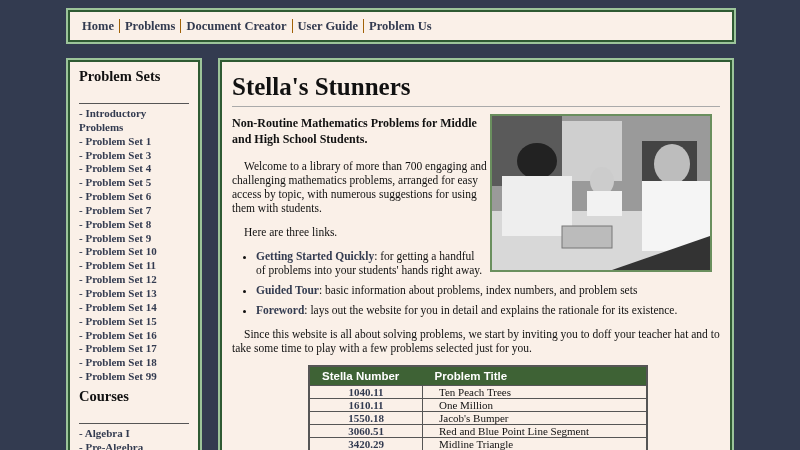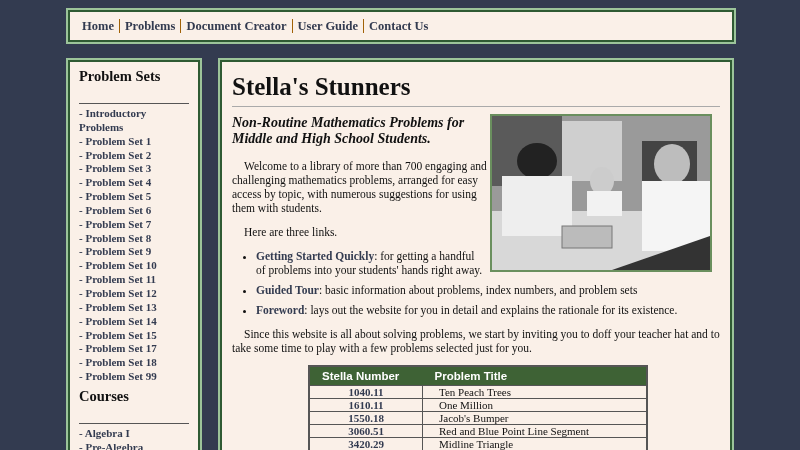--- a/index.html
+++ b/index.html
@@ -35,21 +35,21 @@
     }
     #sidebar ul { list-style: none; margin: 0 0 4px 0; padding: 0; }
     #sidebar li { font-size: 11px; font-weight: bold; line-height: 13.85px; color: #333b50; }
     #sidebar li a { color: #333b50; text-decoration: none; }
 
     
     #main { left: 220px; top: 60px; width: 508px; height: 400px; }
     #main .inner { padding: 10px 10px 0 10px; position: relative; }
     #main h1 { margin: 0; font-size: 25px; font-weight: bold; line-height: 30px; }
     #main hr.rule { border: none; border-top: 1px solid #aaa; margin: 4px 0 8px 0; width: 488px; }
-    #main .subtitle { font-size: 14px; font-weight: bold; line-height: 16px; width: 250px; margin: 0 0 12px 0; font-style: italic; }
+    #main .subtitle { font-size: 12px; font-weight: bold; line-height: 16px; width: 250px; margin: 0 0 12px 0; }
     #main p { font-size: 11.5px; line-height: 14px; margin: 0 0 10px 0; text-indent: 12px; }
     #main .intro { width: 255px; }
     #photo {
       position: absolute; left: 268px; top: 52px; width: 218px; height: 154px;
       border: 2px solid #6a8f5e;
       background: linear-gradient(135deg, #777 0%, #bbb 30%, #888 55%, #ddd 75%, #555 100%);
     }
     #main ul.links { margin: 0 0 10px 0; padding-left: 24px; font-size: 11.5px; line-height: 14px; }
     #main ul.links li { margin-bottom: 6px; }
     #main ul.links li a { color: #333b50; font-weight: bold; text-decoration: none; }
@@ -65,44 +65,44 @@
     }
     table.probs td { border: 1px solid #555; padding: 0 16px; line-height: 12px; }
     table.probs td.num { text-align: center; font-weight: bold; color: #333b50; width: 80px; }
     table.probs td.num a { color: #333b50; text-decoration: none; }
   </style>
 </head>
 <body>
 
 <div class="frame" id="topnav">
   <div class="links">
-    <a href="#">Home</a><a href="#">Problems</a><a href="#">Document Creator</a><a href="#">User Guide</a><a href="#">Contact Us</a>
+    <a href="#">Home</a><a href="#">Problems</a><a href="#">Document Creator</a><a href="#">User Guide</a><a href="#">Problem Us</a>
   </div>
 </div>
 
 <div class="frame" id="sidebar">
   <div class="inner">
     <h3>Problem Sets</h3>
     <ul>
       <li><a href="#">- Introductory Problems</a></li>
       <li><a href="#">- Problem Set 1</a></li>
-      <li><a href="#">- Problem Set 2</a></li>
       <li><a href="#">- Problem Set 3</a></li>
       <li><a href="#">- Problem Set 4</a></li>
       <li><a href="#">- Problem Set 5</a></li>
       <li><a href="#">- Problem Set 6</a></li>
       <li><a href="#">- Problem Set 7</a></li>
       <li><a href="#">- Problem Set 8</a></li>
       <li><a href="#">- Problem Set 9</a></li>
       <li><a href="#">- Problem Set 10</a></li>
       <li><a href="#">- Problem Set 11</a></li>
       <li><a href="#">- Problem Set 12</a></li>
       <li><a href="#">- Problem Set 13</a></li>
       <li><a href="#">- Problem Set 14</a></li>
       <li><a href="#">- Problem Set 15</a></li>
+      <li><a href="#">- Problem Set 16</a></li>
       <li><a href="#">- Problem Set 17</a></li>
       <li><a href="#">- Problem Set 18</a></li>
       <li><a href="#">- Problem Set 99</a></li>
     </ul>
     <h3>Courses</h3>
     <ul>
       <li><a href="#">- Algebra I</a></li>
       <li><a href="#">- Pre-Algebra</a></li>
       <li><a href="#">- Geometry</a></li>
       <li><a href="#">- Algebra/Trigonometry</a></li>

